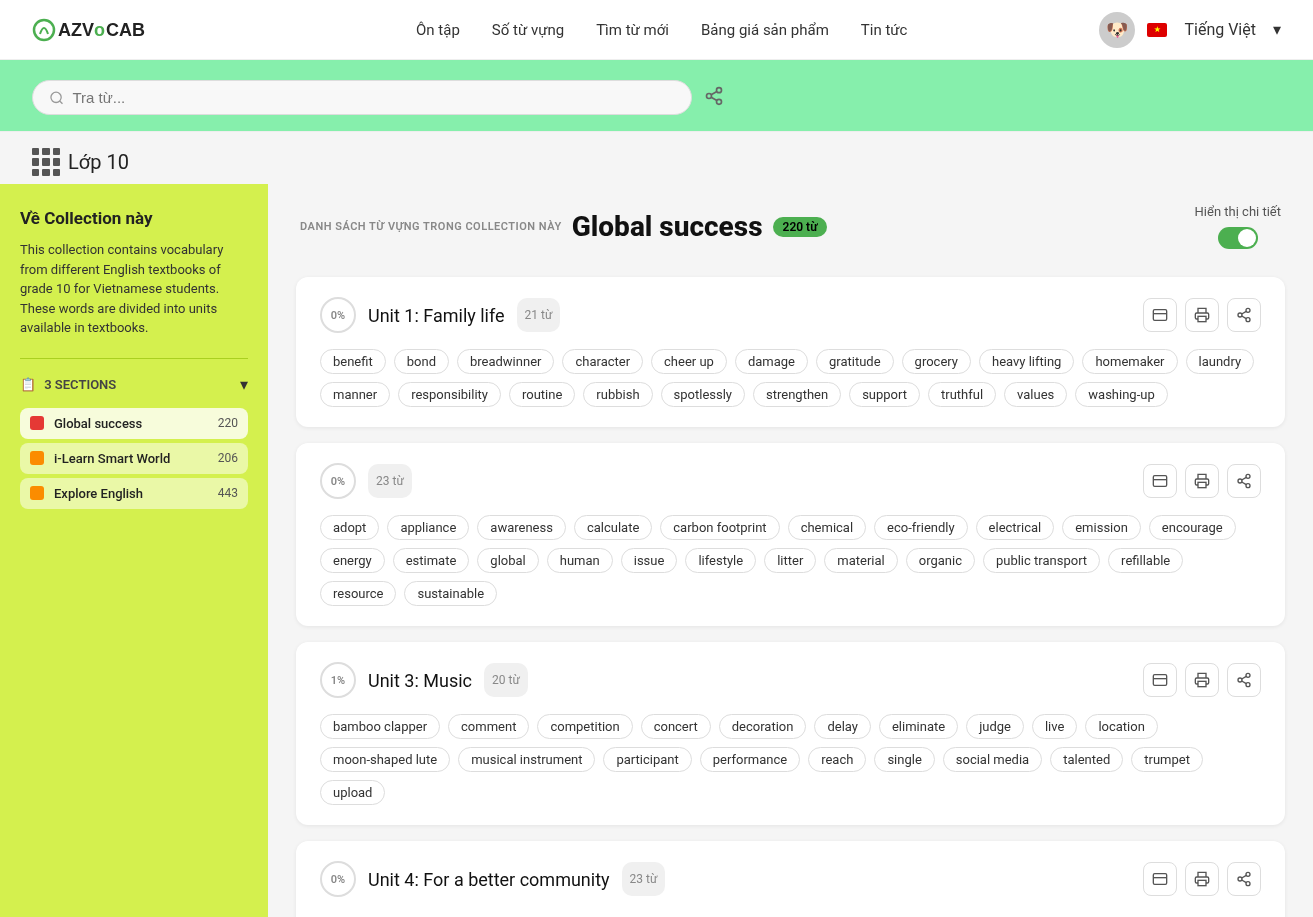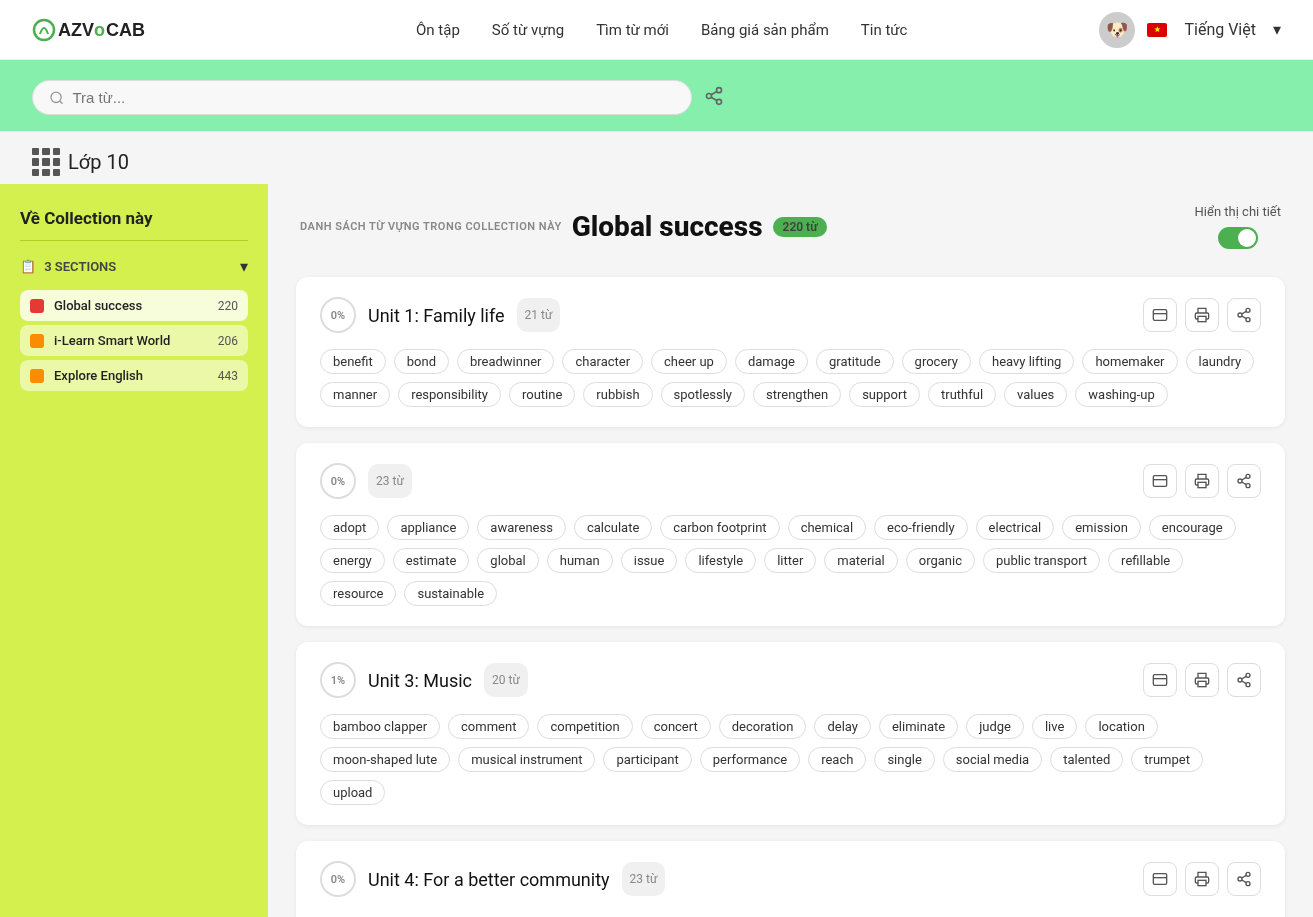--- a/index.html
+++ b/index.html
@@ -233,21 +233,21 @@
       color: #888;
       font-weight: 600;
     }
     .collection-name {
       font-size: 28px;
       font-weight: 800;
       color: #111;
     }
     .word-count-badge {
       background: #4caf50;
-      color: #404040;
+      color: #000000;
       font-size: 12px;
       padding: 3px 10px;
       border-radius: 12px;
       font-weight: 600;
     }
     .detail-toggle {
       margin-left: auto;
       display: flex;
       align-items: center;
       gap: 8px;
@@ -410,20 +410,21 @@
     <div class="grid-dot"></div>
     <div class="grid-dot"></div>
   </div>
   <h1 class="page-title">Lớp 10</h1>
 </div>
 
 <div class="page-layout">
 
   <aside class="sidebar">
     <div class="sidebar-title">Về Collection này</div>
+    <div class="sidebar-desc">This collection contains vocabulary from different English textbooks of grade 10 for Vietnamese students. These words are divided into units available in textbooks.</div>
     <hr class="sidebar-divider">
     <div class="sections-header">
       <div class="sections-label">
         <span>📋</span>
         <span>3 SECTIONS</span>
       </div>
       <span>▾</span>
     </div>
     <div class="sections-list">
       <div class="section-item active">

